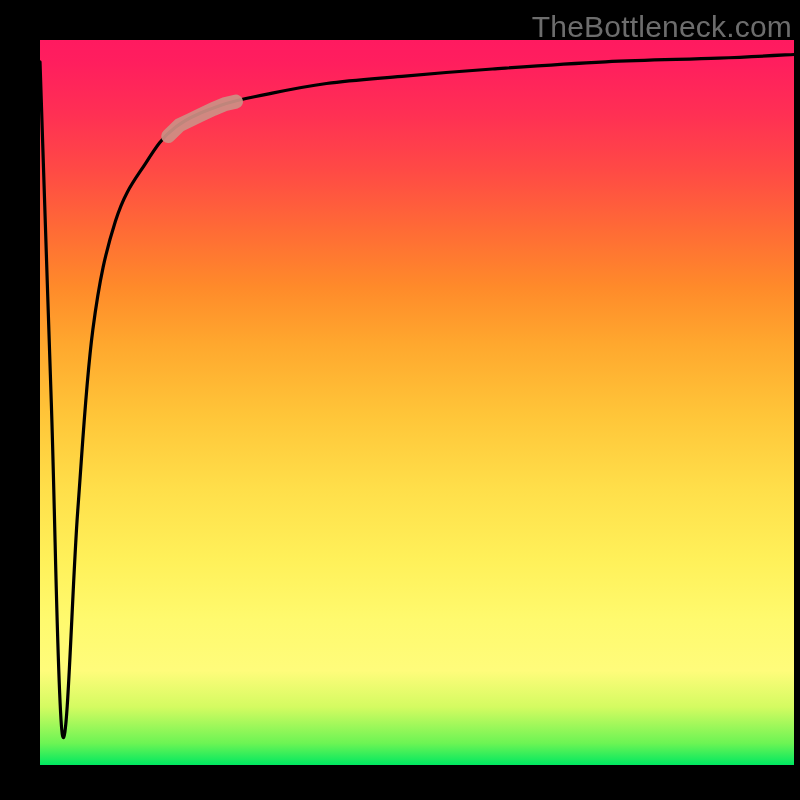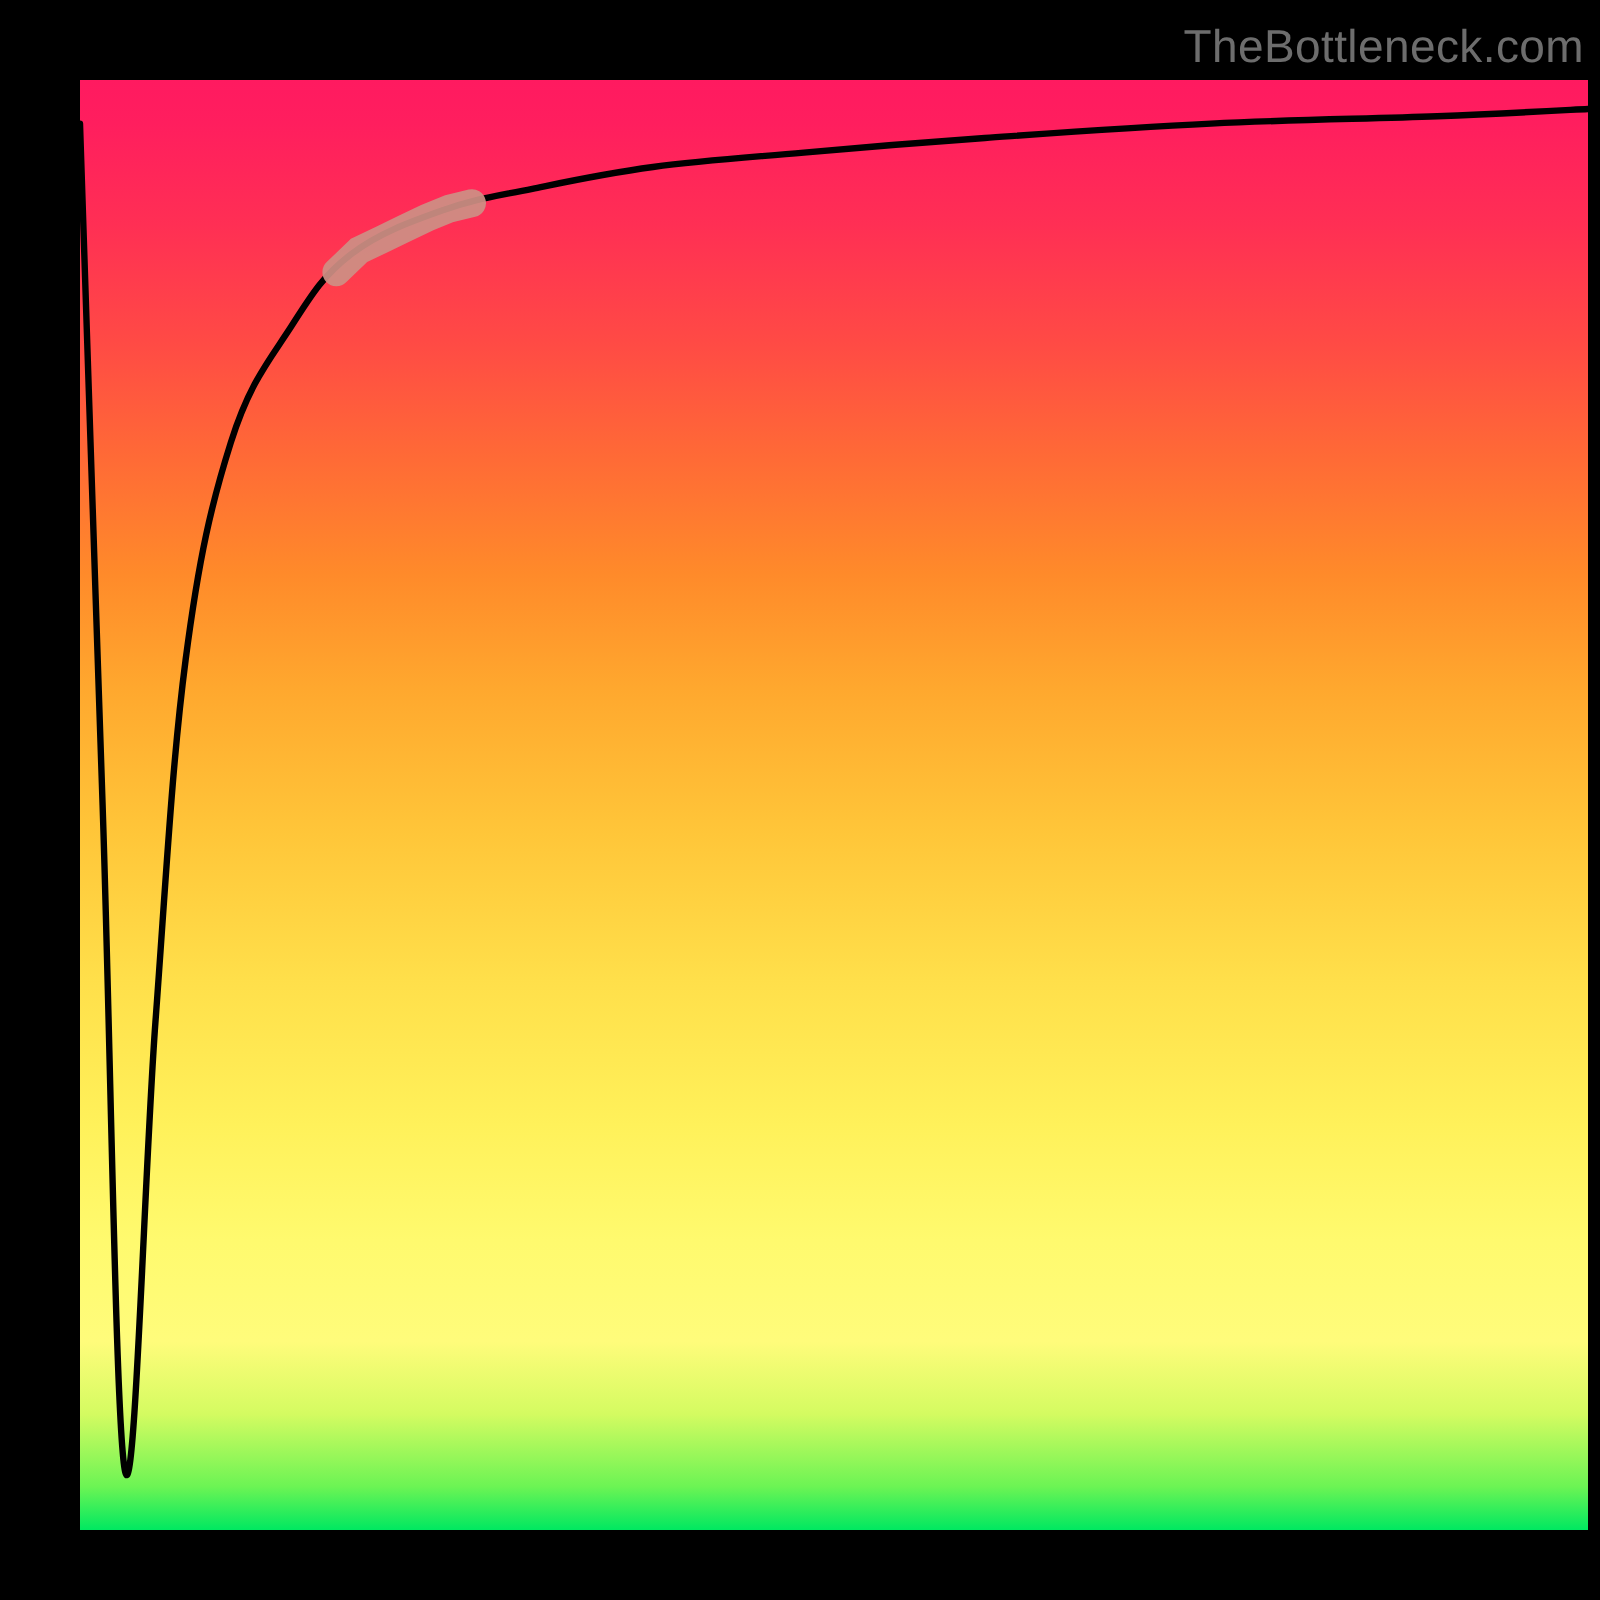--- a/index.html
+++ b/index.html
@@ -41,21 +41,21 @@
       #ff2f54 90%,
       #ff1e5e 97%,
       #ff1a60 100%
     );
   }
   .watermark {
     position: absolute;
     top: 10px;
     right: 8px;
     color: #6d6d6d;
-    font-size: 23px;
+    font-size: 30px;
     letter-spacing: 0.2px;
     font-weight: 400;
   }
   svg.curve {
     position: absolute;
     left: 40px;
     top: 40px;
     width: 754px;
     height: 725px;
     overflow: visible;

